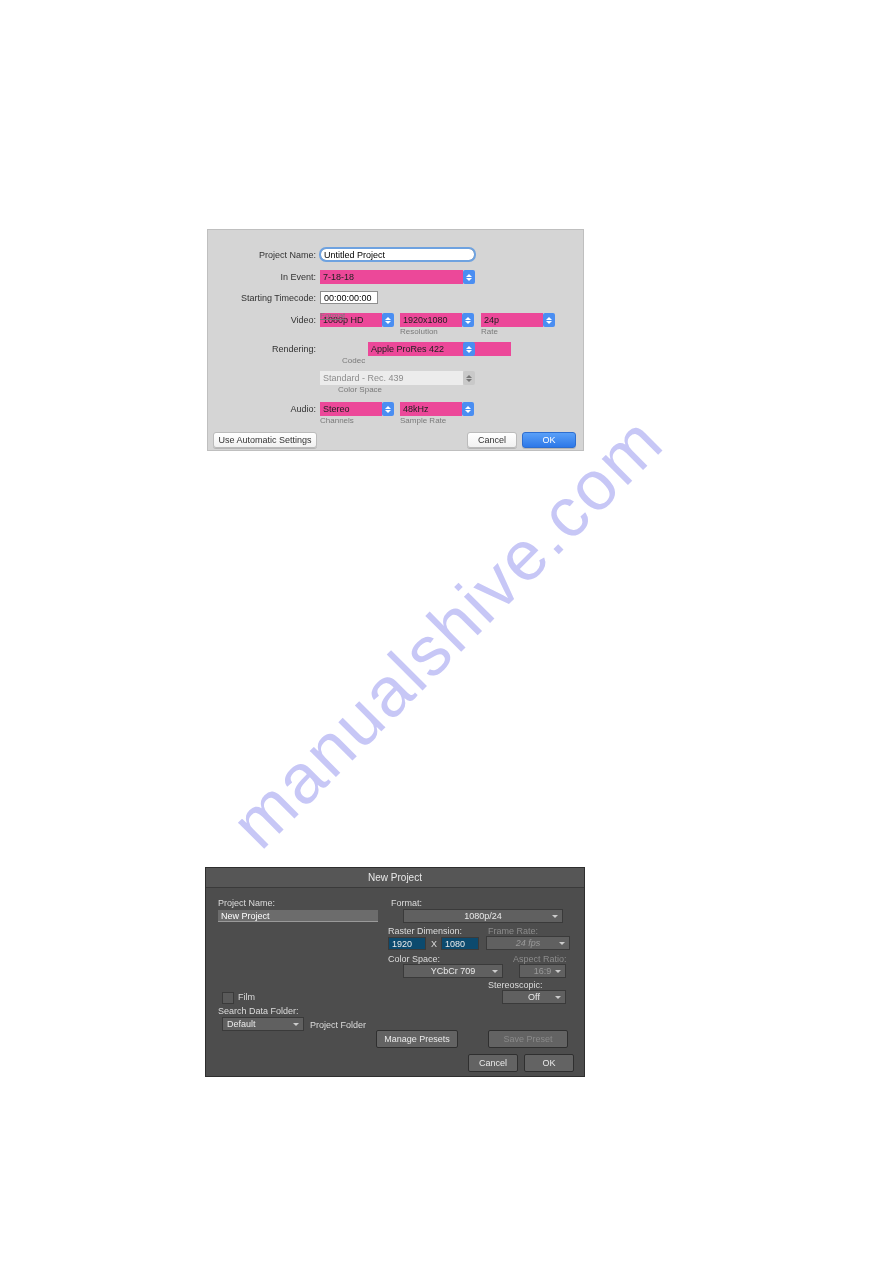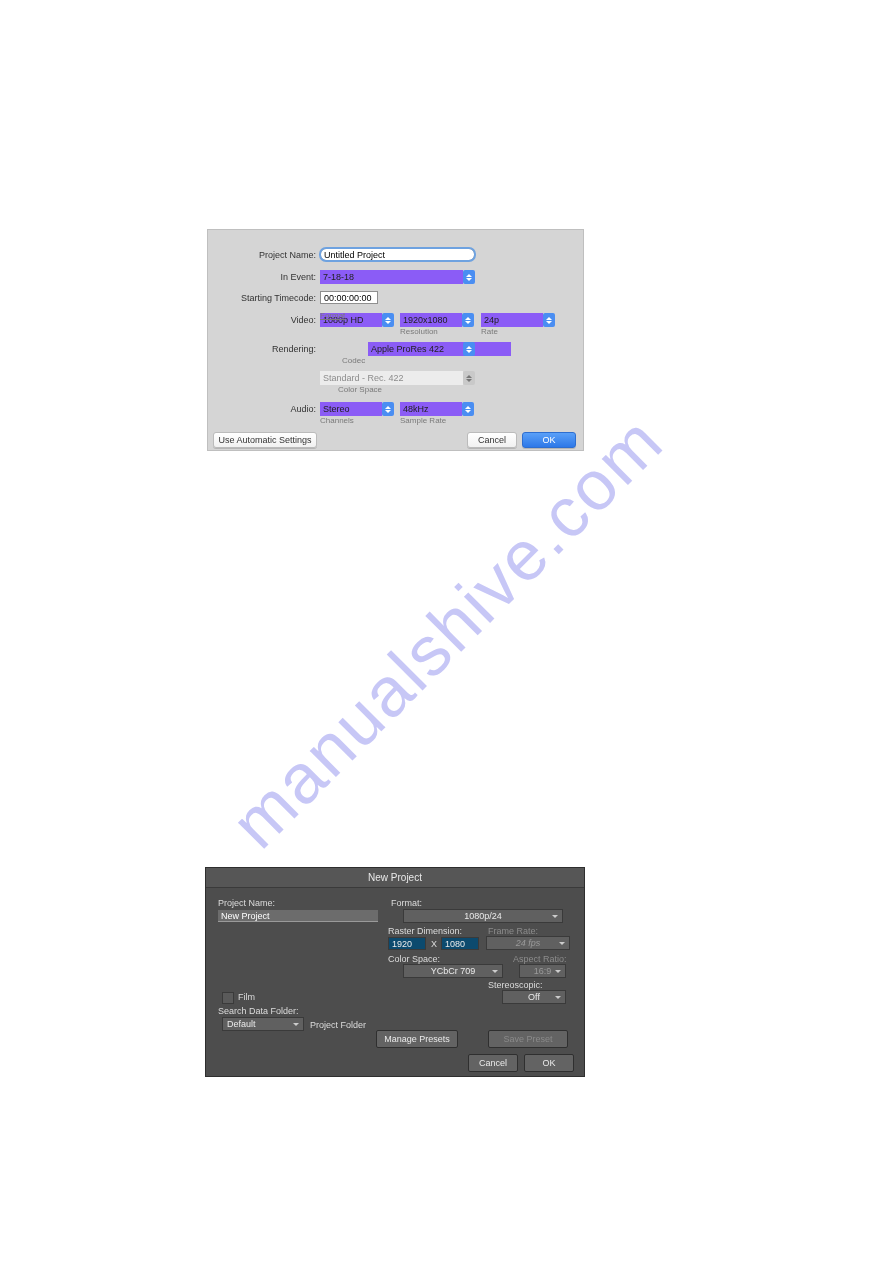--- a/index.html
+++ b/index.html
@@ -46,21 +46,21 @@
     box-sizing: border-box;
   }
   .dlg1 .focus {
     outline: 2px solid #6ea2e0;
     outline-offset: -1px;
     border-radius: 6px;
   }
   .dlg1 .sel {
     position: absolute;
     height: 14px;
-    background: #8b5cf6;
+    background: #ec4899;
     border: 0;
     font-size: 9px;
     padding: 0 3px;
     box-sizing: border-box;
     display: flex;
     align-items: center;
     color: #222;
   }
   .dlg1 .sel.disabled { color: #8c8c8c; background:#ececec; }
   .dlg1 .arrows {
@@ -235,21 +235,21 @@
   <div class="arrows" style="left:335px; top:83px;"></div>
   <span class="sub" style="left:112px; top:81px;text-decoration:underline;">Format</span>
   <span class="sub" style="left:192px; top:97px;">Resolution</span>
   <span class="sub" style="left:273px; top:97px;">Rate</span>
 
   <span class="lbl" style="top:114px;">Rendering:</span>
   <div class="sel" style="left:112px; top:112px; width:143px;margin-left:48px;">Apple ProRes 422</div>
   <div class="arrows" style="left:255px; top:112px;"></div>
   <span class="sub" style="left:112px; top:126px;margin-left:22px;">Codec</span>
 
-  <div class="sel disabled" style="left:112px; top:141px; width:143px;">Standard - Rec. 422</div>
+  <div class="sel disabled" style="left:112px; top:141px; width:143px;">Standard - Rec. 439</div>
   <div class="arrows gray" style="left:255px; top:141px;"></div>
   <span class="sub" style="left:130px; top:155px;text-align:right;">Color Space</span>
 
   <span class="lbl" style="top:174px;">Audio:</span>
   <div class="sel" style="left:112px; top:172px; width:62px;">Stereo</div>
   <div class="arrows" style="left:174px; top:172px;"></div>
   <div class="sel" style="left:192px; top:172px; width:62px;">48kHz</div>
   <div class="arrows" style="left:254px; top:172px;"></div>
   <span class="sub" style="left:112px; top:186px;">Channels</span>
   <span class="sub" style="left:192px; top:186px;">Sample Rate</span>

